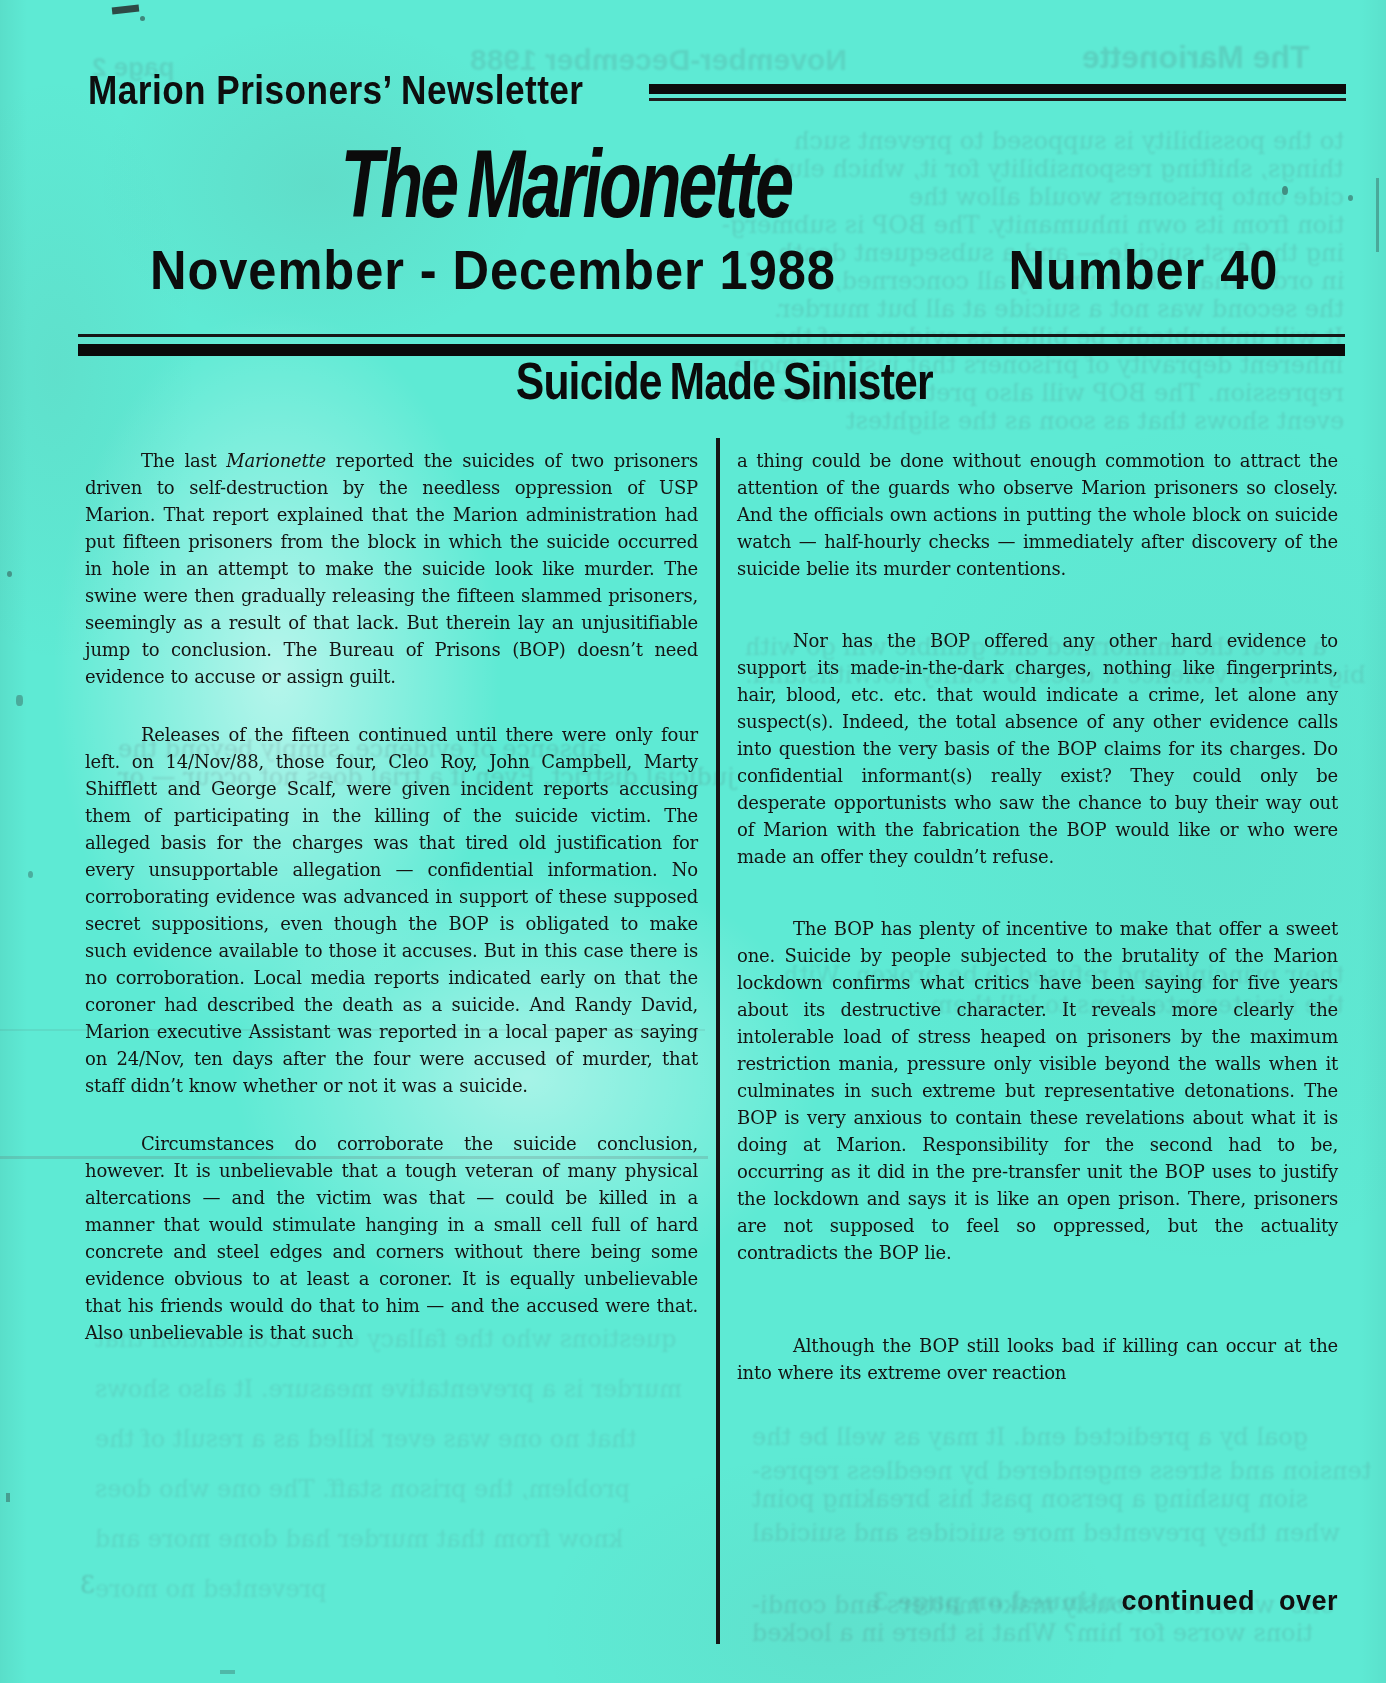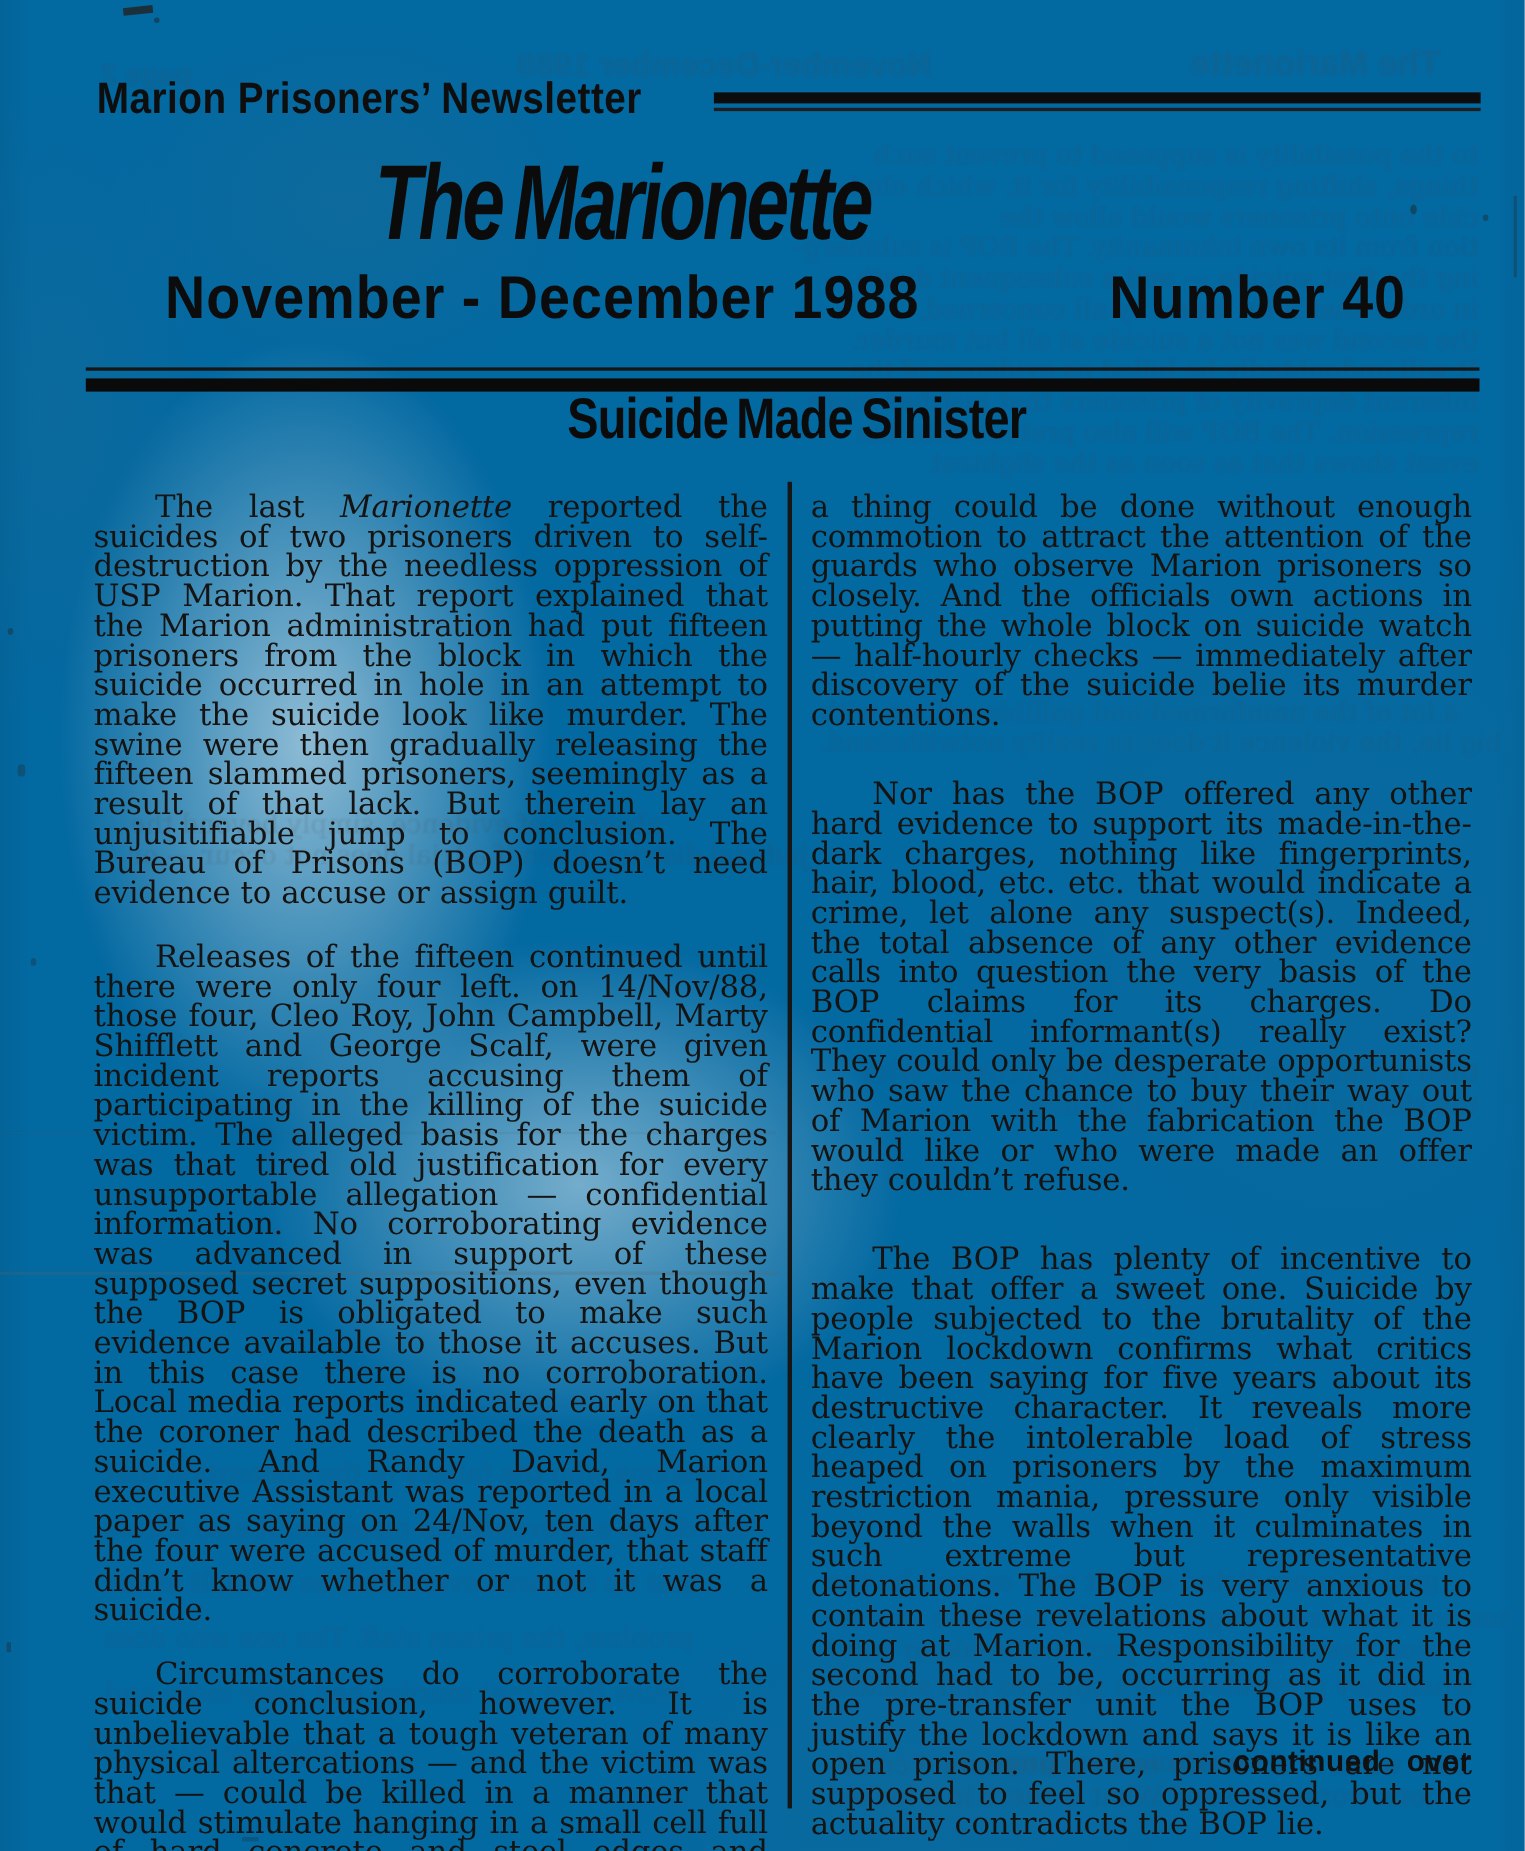--- a/index.html
+++ b/index.html
@@ -1,17 +1,17 @@
 <!DOCTYPE html>
 <html><head>
 <meta charset="utf-8">
 <style>
   html,body{margin:0;padding:0;}
   body{width:1386px;height:1683px;position:relative;overflow:hidden;background:#e9e8e6;}
-  .page{position:absolute;inset:0;background:#0369a1;font-family:"DejaVu Serif",serif;color:#181716;}
+  .page{position:absolute;inset:0;background:#5eead4;font-family:"DejaVu Serif",serif;color:#181716;}
   .texture{position:absolute;inset:0;z-index:0;background:
     radial-gradient(ellipse 340px 260px at 23% 11%, rgba(110,110,105,0.10), transparent 65%),
     radial-gradient(ellipse 200px 420px at 4% 22%, rgba(110,110,105,0.08), transparent 70%),
     radial-gradient(ellipse 320px 520px at 20% 40%, rgba(255,255,255,0.55), transparent 70%),
     radial-gradient(ellipse 420px 320px at 38% 64%, rgba(255,255,255,0.45), transparent 70%),
     radial-gradient(ellipse 520px 620px at 88% 50%, rgba(110,110,105,0.05), transparent 70%),
     radial-gradient(ellipse 420px 260px at 60% 97%, rgba(110,110,105,0.07), transparent 70%),
     linear-gradient(90deg, rgba(0,0,0,0.05), rgba(0,0,0,0) 2%, rgba(0,0,0,0) 98%, rgba(0,0,0,0.04));}
 
   
@@ -59,21 +59,21 @@
   .rule2-thin{position:absolute;left:78px;top:334px;width:1267px;height:3px;background:#161616;z-index:2;}
   .rule2-thick{position:absolute;left:78px;top:344px;width:1267px;height:12px;background:#0a0a0a;z-index:2;}
 
   
   .headline-wrap{position:absolute;left:31px;top:355px;width:1386px;text-align:center;z-index:2;}
   .headline-wrap span{display:inline-block;font-family:"Liberation Sans",sans-serif;font-weight:bold;
           font-size:52px;line-height:1;transform:scaleX(.82);letter-spacing:-1px;word-spacing:-4px;color:#0b0b0b;}
   .col{position:absolute;top:447px;z-index:2;}
   .col-left{left:85px;width:613px;}
   .col-right{left:737px;width:601px;}
-  .col p{margin:0;font-size:28px;line-height:27px;text-align:justify;text-indent:56px;
+  .col p{margin:0;font-size:18px;line-height:27px;text-align:justify;text-indent:56px;
          letter-spacing:-0.2px;word-spacing:0.5px;color:#151413;}
   .col-left p{margin-bottom:31px;}
   .col-right p{margin-bottom:45px;}
   .col-right p.last{margin-top:66px;}
   .no-indent{text-indent:0 !important;}
   .col-divider{position:absolute;left:716px;top:438px;width:4px;height:1206px;background:#161616;z-index:2;}
   .continued{position:absolute;left:737px;top:1586px;width:601px;z-index:2;text-align:right;
          font-family:Liberation Sans, sans-serif;font-weight:bold;font-size:27px;
          word-spacing:16px;letter-spacing:.5px;color:#101010;}
 

